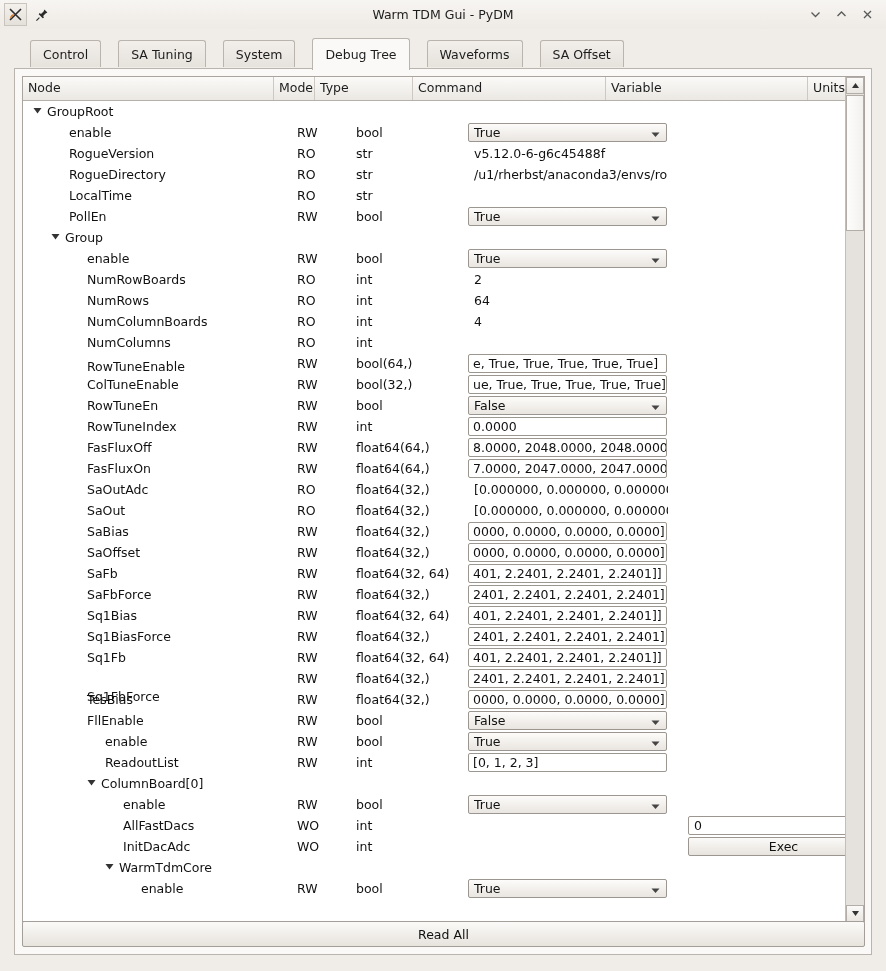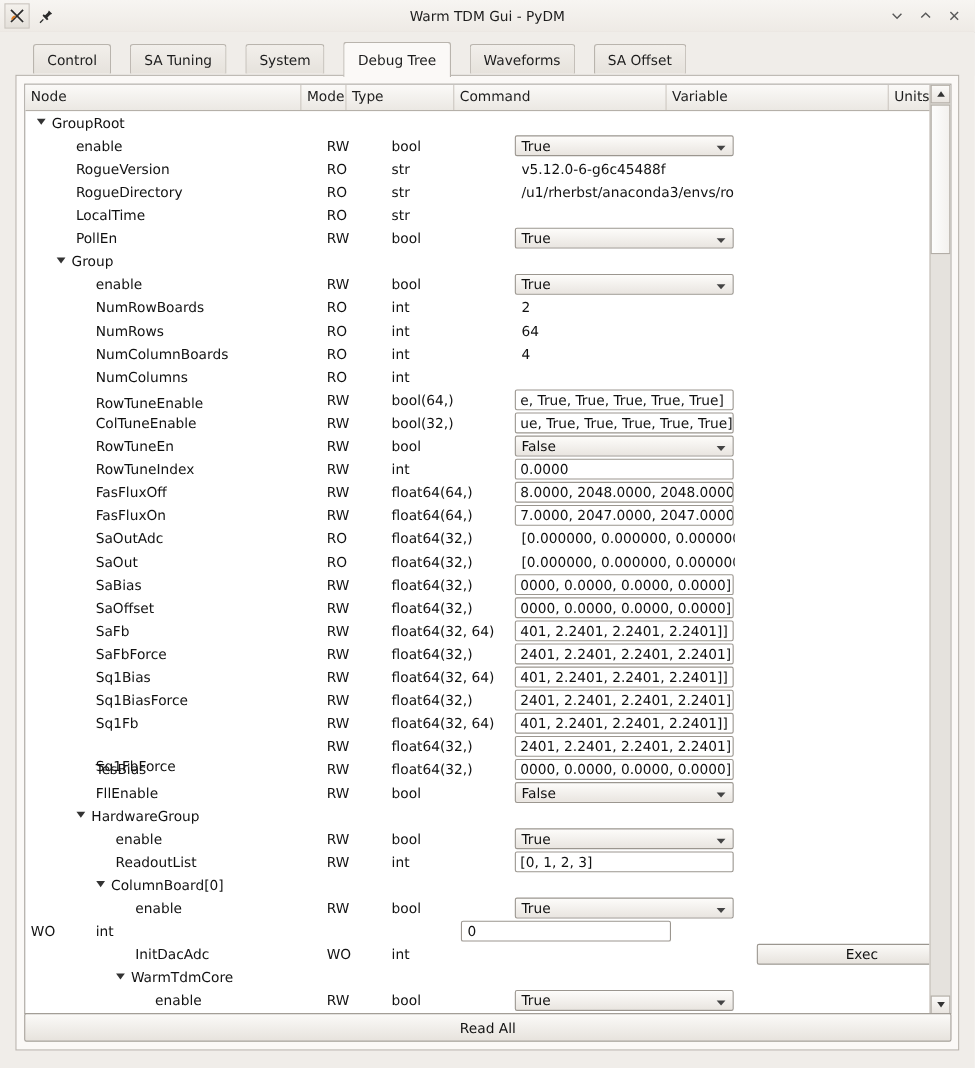--- a/index.html
+++ b/index.html
@@ -742,35 +742,20 @@
               <span>False</span>
               <span class="caret"><svg width="9" height="6" viewBox="0 0 9 6">
                   <path d="M0.5 1 L8.5 1 L4.5 5.5 Z" fill="#444"></path>
                 </svg></span>
             </div>
           </div>
           <div class="c-cmd"></div>
           <div class="c-units"></div>
         </div>
         <div class="row">
-          <div class="c-node" style="padding-left: 46px;">
-            <span class="arrow">
-              <svg width="9" height="9" viewBox="0 0 9 9">
-                <path d="M0.5 2 L8.5 2 L4.5 7.5 Z" fill="#333"></path>
-              </svg>
-            </span>
-            <span>HardwareGroup</span>
-          </div>
-          <div class="c-mode"></div>
-          <div class="c-type"></div>
-          <div class="c-var"></div>
-          <div class="c-cmd"></div>
-          <div class="c-units"></div>
-        </div>
-        <div class="row">
           <div class="c-node" style="padding-left: 82px;">
             <span>enable</span>
           </div>
           <div class="c-mode">RW</div>
           <div class="c-type">bool</div>
           <div class="c-var">
             <div class="combo">
               <span>True</span>
               <span class="caret"><svg width="9" height="6" viewBox="0 0 9 6">
                   <path d="M0.5 1 L8.5 1 L4.5 5.5 Z" fill="#444"></path>
@@ -818,20 +803,23 @@
               <span>True</span>
               <span class="caret"><svg width="9" height="6" viewBox="0 0 9 6">
                   <path d="M0.5 1 L8.5 1 L4.5 5.5 Z" fill="#444"></path>
                 </svg></span>
             </div>
           </div>
           <div class="c-cmd"></div>
           <div class="c-units"></div>
         </div>
         <div class="row">
+          <div class="c-node" style="padding-left: 100px;">
+            <span>AllFastDacs</span>
+          </div>
           <div class="c-mode">WO</div>
           <div class="c-type">int</div>
           <div class="c-var"></div>
           <div class="c-cmd">
             <div class="cmd-edit">0</div>
           </div>
           <div class="c-units"></div>
         </div>
         <div class="row">
           <div class="c-node" style="padding-left: 100px;">

